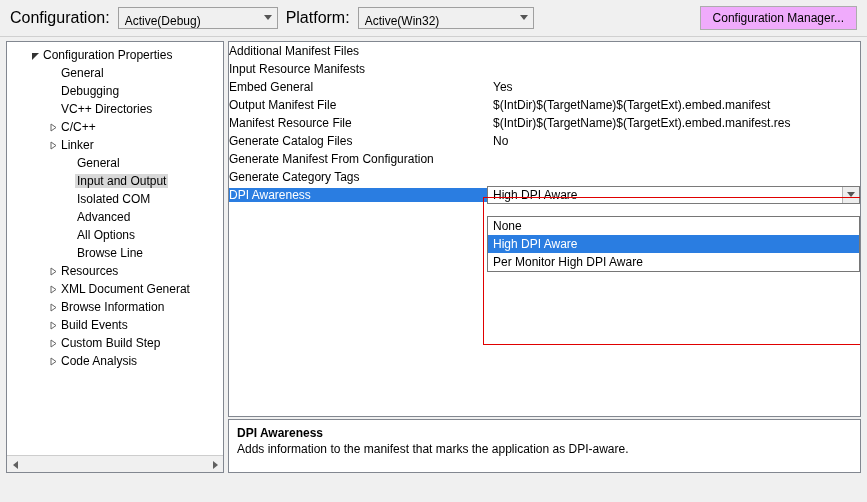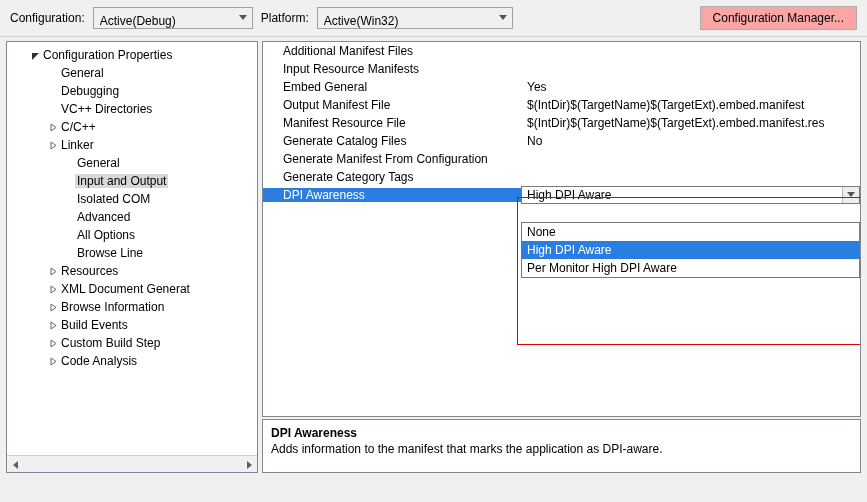--- a/index.html
+++ b/index.html
@@ -1,45 +1,45 @@
 <!DOCTYPE html>
 <html><head>
 <meta charset="utf-8">
 <style>
   * { box-sizing:border-box; margin:0; padding:0; font-family:"Segoe UI",Tahoma,sans-serif; font-size:12px; }
   body { background:#f0f0f0; width:867px; height:502px; overflow:hidden; color:#000; }
   .topbar { display:flex; align-items:center; padding:6px 10px; gap:8px; background:#f0f0f0; border-bottom:1px solid #d0d0d0; }
-  .lbl { font-size:12px; }
+  .lbl { font-size:16px; }
   .combo { position:relative; height:22px; background:#fff; border:1px solid #a0a0a0; display:flex; align-items:flex-end; padding:0 18px 0 6px; }
   .combo.disabled-look { background:#f0f0f0; }
   .combo .arrow { position:absolute; right:2px; top:50%; transform:translateY(-50%); width:14px; height:18px; display:flex; align-items:center; justify-content:center; }
   .arrow svg { width:8px; height:6px; }
-  .btn { height:24px; padding:0 12px; background:#fca5a5; border:1px solid #adadad; display:flex; align-items:center; cursor:default; }
+  .btn { height:24px; padding:0 12px; background:#f0abfc; border:1px solid #adadad; display:flex; align-items:center; cursor:default; }
   .main { display:flex; height:442px; }
-  .sidebar { width:252px; border:1px solid #828790; margin:4px 0 6px 6px; background:#fff; overflow:hidden; position:relative; }
+  .sidebar { width:218px; border:1px solid #828790; margin:4px 0 6px 6px; background:#fff; overflow:hidden; position:relative; }
   .tree { padding:4px 0; }
   .trow { display:flex; align-items:center; height:18px; padding-left:6px; white-space:nowrap; }
   .tw { width:12px; display:inline-flex; justify-content:center; align-items:center; }
   .tw svg { width:9px; height:9px; }
   .tlabel { padding:0 2px; }
   .trow.selected .tlabel { background:#d8d8d8; }
   .indent1 { padding-left:22px; }
   .indent2 { padding-left:40px; }
   .indent3 { padding-left:56px; }
   .sidebar-scroll { position:absolute; bottom:0; left:0; right:0; height:17px; background:#f0f0f0; border-top:1px solid #cdcdcd; display:flex; justify-content:space-between; }
   .sb-btn { width:17px; height:17px; display:flex; align-items:center; justify-content:center; background:#f0f0f0; }
   .content { flex:1; margin:4px 6px 6px 4px; display:flex; flex-direction:column; gap:2px; }
   .grid { flex:1; border:1px solid #828790; background:#fff; position:relative; overflow:hidden; }
   .grow { display:flex; height:18px; align-items:center; }
-  .gname { width:258px; padding-left:20px; overflow:hidden; white-space:nowrap; }
+  .gname { width:258px; overflow:hidden; white-space:nowrap; }
   .gval { flex:1; padding-left:6px; overflow:hidden; white-space:nowrap; }
   .grow.sel .gname { background:#2a7de1; color:#fff; }
   .dd-cell { position:relative; flex:1; border:1px solid #7a7a7a; height:18px; display:flex; align-items:center; padding-left:5px; }
   .dd-cell .arrow { position:absolute; right:0; top:0; bottom:0; width:17px; background:#eee; border-left:1px solid #b5b5b5; display:flex; align-items:center; justify-content:center; }
-  .dd-list { position:absolute; left:258px; right:0; top:180px; border:1px solid #767676; background:#fff; z-index:10; }
+  .dd-list { position:absolute; left:258px; right:0; top:174px; border:1px solid #767676; background:#fff; z-index:10; }
   .dd-item { height:18px; display:flex; align-items:center; padding-left:5px; }
   .dd-item.hi { background:#2a7de1; color:#fff; }
   .redbox { position:absolute; left:254px; top:155px; right:-2px; height:148px; border:1px solid #e00000; pointer-events:none; }
   .desc { border:1px solid #828790; background:#fff; padding:6px 8px; height:54px; }
   .desc-title { font-weight:bold; margin-bottom:2px; }
 </style>
 </head>
 <body>
 
 <div class="topbar">

